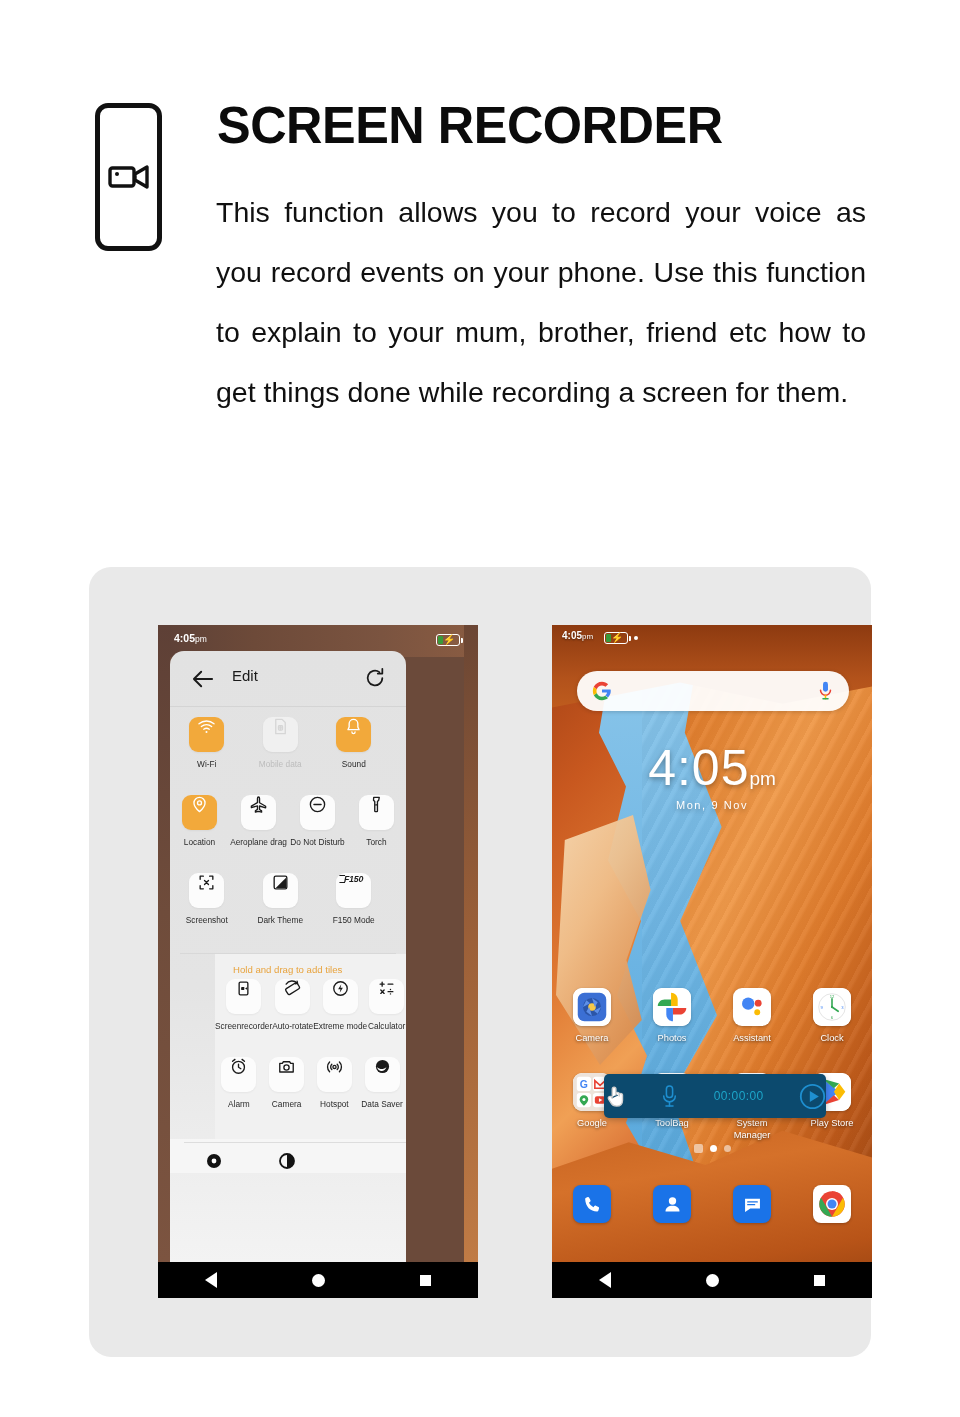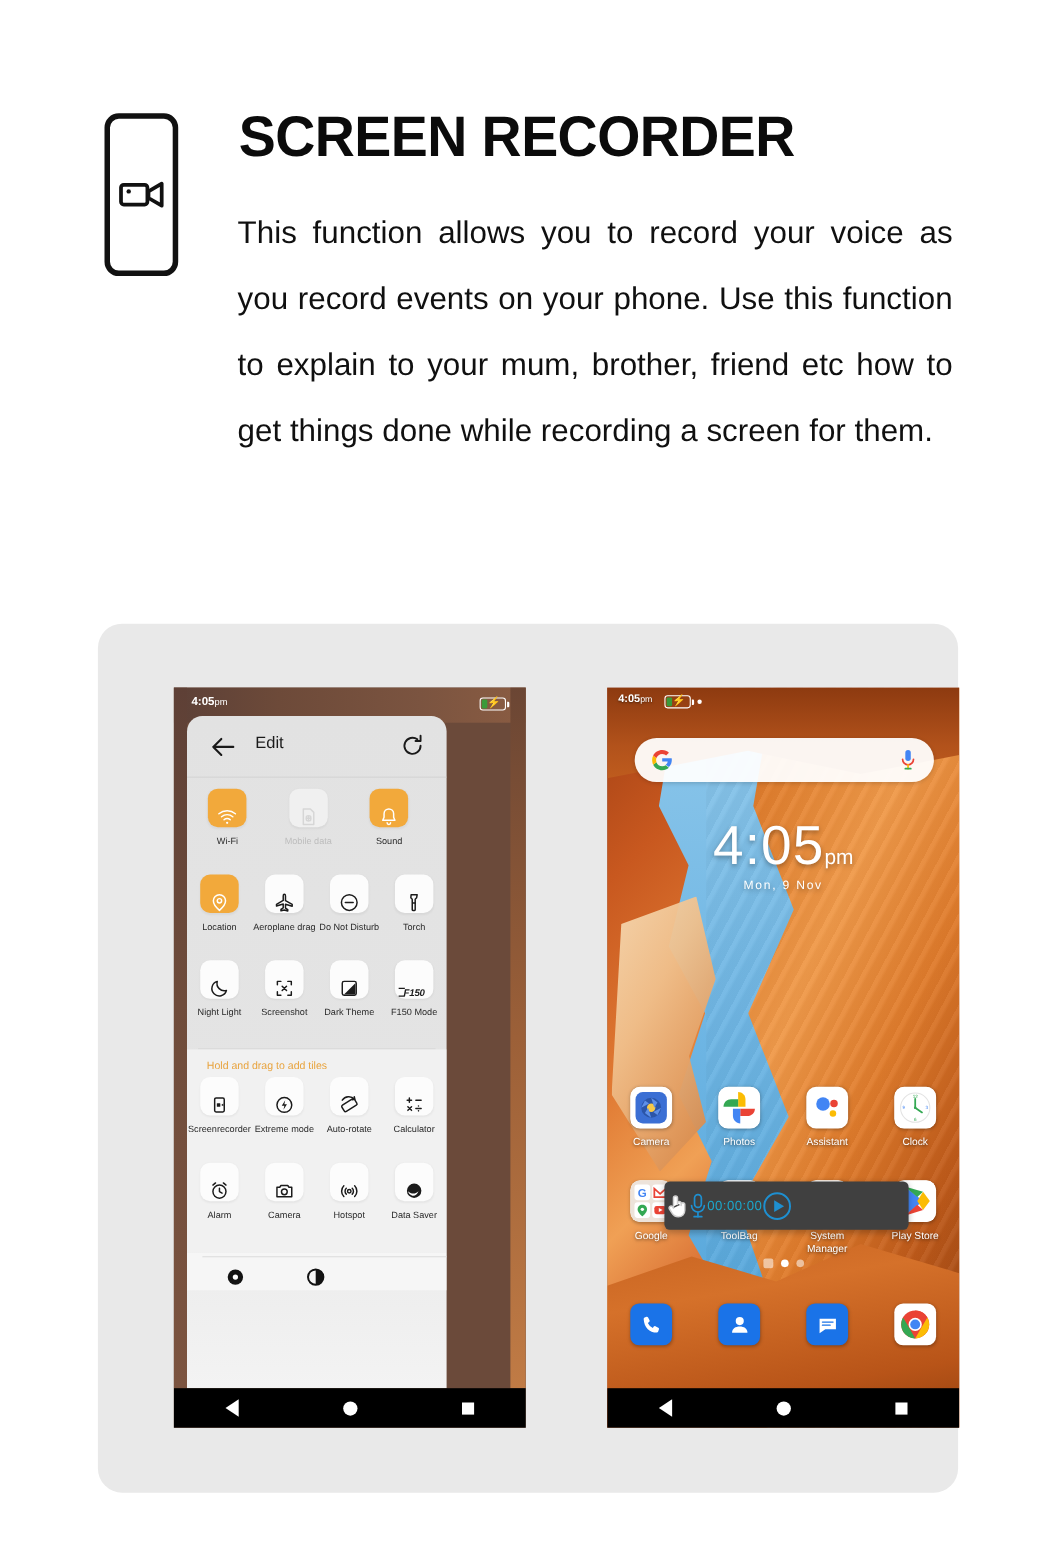--- a/index.html
+++ b/index.html
@@ -66,31 +66,31 @@
   .qs-head { position:relative; height:56px; border-bottom:1px solid #d4d4d4; }
   .qs-back { position:absolute; left:22px; top:18px; width:22px; height:20px; }
   .qs-edit { position:absolute; left:62px; top:16px; font-size:15px; color:#1a1a1a; }
   .qs-reset{ position:absolute; right:20px; top:16px; width:22px; height:22px; }
 
   .tiles { position:relative; padding:10px 0 0 0; }
   .trow { display:flex; height:78px; }
   .tile { width:73.5px; display:flex; flex-direction:column; align-items:center; }
   .tbox {
     width:35px; height:35px; border-radius:9px; background:#fcfcfc;
-    display:flex; align-items:flex-end; justify-content:center;
+    display:flex; align-items:flex-start; justify-content:center;
     box-shadow:0 1px 2px rgba(0,0,0,.05);
   }
   .tbox.on { background:#F2A93B; }
   .tbox.off { background:#f0f0f0; }
   .tlab { margin-top:7px; font-size:8.3px; color:#2a2a2a; white-space:nowrap; }
   .tlab.dim { color:#bdbdbd; }
 
   .qs-sep { height:1px; background:#d8d8d8; margin:2px 10px 0 10px; }
   .qs-addhdr { font-size:9.6px; color:#E8A33D; padding:10px 0 4px 18px; }
-  .qs-add { background:#f1f1f1; padding-bottom:4px; }
+  .qs-add { background:#f1f1f1; padding-bottom:4px;margin-left:45px; }
   .qs-last { position:relative; height:34px; background:#f6f6f6; }
   .qs-lastsep { position:absolute; left:14px; top:3px; width:266px; height:1px; background:#dddddd; }
 
   .navbar { position:absolute; left:0; bottom:0; width:100%; height:36px; background:#000;
             display:flex; align-items:center; justify-content:space-around; }
   .nav-tri { width:0;height:0;border-top:8px solid transparent;border-bottom:8px solid transparent;border-right:12px solid #fff; }
   .nav-cir { width:13px;height:13px;border-radius:50%;background:#fff; }
   .nav-sq  { width:11px;height:11px;background:#fff; }
 
   
@@ -150,22 +150,22 @@
   .clockw .date { margin-top:6px; font-size:11px; color:#fff; letter-spacing:1.6px; }
 
   .approw { position:absolute; left:0; width:320px; display:flex; z-index:6; }
   .appc { width:80px; display:flex; flex-direction:column; align-items:center; }
   .appi { width:38px; height:38px; border-radius:9px; display:flex; align-items:center; justify-content:center;
           background:#fff; box-shadow:0 1px 3px rgba(0,0,0,.25); overflow:hidden; }
   .appl { margin-top:6px; font-size:9.3px; color:#fff; text-shadow:0 1px 3px rgba(0,0,0,.65); text-align:center; line-height:12px; }
 
   .recbar {
     position:absolute; left:52px; top:449px; width:222px; height:44px; z-index:9;
-    background:#404040; border-radius:5px;
-    display:flex; align-items:center; justify-content:flex-start;
+    background:#0c4a6e; border-radius:5px;
+    display:flex; align-items:center; justify-content:space-between;
     box-shadow:0 2px 6px rgba(0,0,0,.25);
   }
   .rectime { font-size:12px; color:#1CA5C9; letter-spacing:.4px; font-family:"Liberation Sans", sans-serif; }
 
   .pageind { position:absolute; left:0; top:519px; width:320px; z-index:6;
              display:flex; align-items:center; justify-content:center; gap:7px; }
   .pi-sq { width:9px;height:9px;border-radius:2px;background:rgba(255,255,255,.55); }
   .pi-d  { width:7px;height:7px;border-radius:50%;background:#fff; }
   .pi-d.dim{ background:rgba(255,255,255,.55); }
 
@@ -285,28 +285,20 @@
                 <path d="M11 12.5h2"></path>
               </svg>
             </div>
       <div class="tlab">Torch</div>
     </div>
         </div>
         <div class="trow">
           <div class="tile">
       <div class="tbox">
               <svg viewBox="0 0 24 24" width="19" height="19" fill="none" stroke="#1b1b1b" stroke-width="1.7" stroke-linecap="round" stroke-linejoin="round">
-                <path d="M20 14.5A8.5 8.5 0 0 1 9.5 4a8.5 8.5 0 1 0 10.5 10.5z"></path>
-              </svg>
-            </div>
-      <div class="tlab">Night Light</div>
-    </div>
-          <div class="tile">
-      <div class="tbox">
-              <svg viewBox="0 0 24 24" width="19" height="19" fill="none" stroke="#1b1b1b" stroke-width="1.7" stroke-linecap="round" stroke-linejoin="round">
                 <path d="M4 4h4M4 4v4M20 4h-4M20 4v4M4 20h4M4 20v-4M20 20h-4M20 20v-4"></path>
                 <path d="M9.5 9.5l5 5M14.5 9.5l-5 5"></path>
               </svg>
             </div>
       <div class="tlab">Screenshot</div>
     </div>
           <div class="tile">
       <div class="tbox">
               <svg viewBox="0 0 24 24" width="19" height="19">
                 <rect x="4" y="4" width="16" height="16" rx="2" fill="none" stroke="#1b1b1b" stroke-width="1.7"></rect>
@@ -334,41 +326,41 @@
           <div class="trow">
             <div class="tile">
       <div class="tbox">
                 <svg viewBox="0 0 24 24" width="19" height="19" fill="none" stroke="#1b1b1b" stroke-width="1.7" stroke-linecap="round" stroke-linejoin="round">
                   <rect x="6.5" y="4" width="11" height="16" rx="1.6"></rect>
                   <rect x="9" y="10" width="4" height="4" rx=".6" fill="#1b1b1b" stroke="none"></rect>
                   <path d="M14 12 L16.5 10.4 V13.6 Z" fill="#1b1b1b" stroke="none"></path>
                 </svg>
               </div>
       <div class="tlab">Screenrecorder</div>
-    </div>
-            <div class="tile">
-      <div class="tbox">
-                <svg viewBox="0 0 24 24" width="19" height="19" fill="none" stroke="#1b1b1b" stroke-width="1.7" stroke-linecap="round" stroke-linejoin="round">
-                  <circle cx="12" cy="12" r="8.5"></circle>
-                  <path d="M13 6.5 L9 12.8h3l-1 4.7 4-6.3h-3z" fill="#1b1b1b" stroke="none"></path>
-                </svg>
-              </div>
-      <div class="tlab">Extreme mode</div>
     </div>
             <div class="tile">
       <div class="tbox">
                 <svg viewBox="0 0 24 24" width="19" height="19" fill="none" stroke="#1b1b1b" stroke-width="1.7" stroke-linejoin="round">
                   <g transform="rotate(-32 12 12)">
                     <rect x="3.5" y="8" width="17" height="8.5" rx="1.8"></rect>
                   </g>
                   <path d="M4 6.5a9 9 0 0 1 14-1.2" stroke-linecap="round"></path>
                   <path d="M17.8 2.6 18.4 5.6 15.4 6" stroke-linecap="round"></path>
                 </svg>
               </div>
       <div class="tlab">Auto-rotate</div>
+    </div>
+            <div class="tile">
+      <div class="tbox">
+                <svg viewBox="0 0 24 24" width="19" height="19" fill="none" stroke="#1b1b1b" stroke-width="1.7" stroke-linecap="round" stroke-linejoin="round">
+                  <circle cx="12" cy="12" r="8.5"></circle>
+                  <path d="M13 6.5 L9 12.8h3l-1 4.7 4-6.3h-3z" fill="#1b1b1b" stroke="none"></path>
+                </svg>
+              </div>
+      <div class="tlab">Extreme mode</div>
     </div>
             <div class="tile">
       <div class="tbox">
                 <svg viewBox="0 0 24 24" width="19" height="19" stroke="#1b1b1b" stroke-width="1.7" stroke-linecap="round" fill="none">
                   <path d="M4 6.5h5M6.5 4v5"></path>
                   <path d="M14 6.5h6"></path>
                   <path d="M4.8 14 L9 18.2M9 14 L4.8 18.2"></path>
                   <path d="M14 16h6"></path>
                   <circle cx="17" cy="13.2" r=".9" fill="#1b1b1b" stroke="none"></circle>
                   <circle cx="17" cy="18.8" r=".9" fill="#1b1b1b" stroke="none"></circle>

